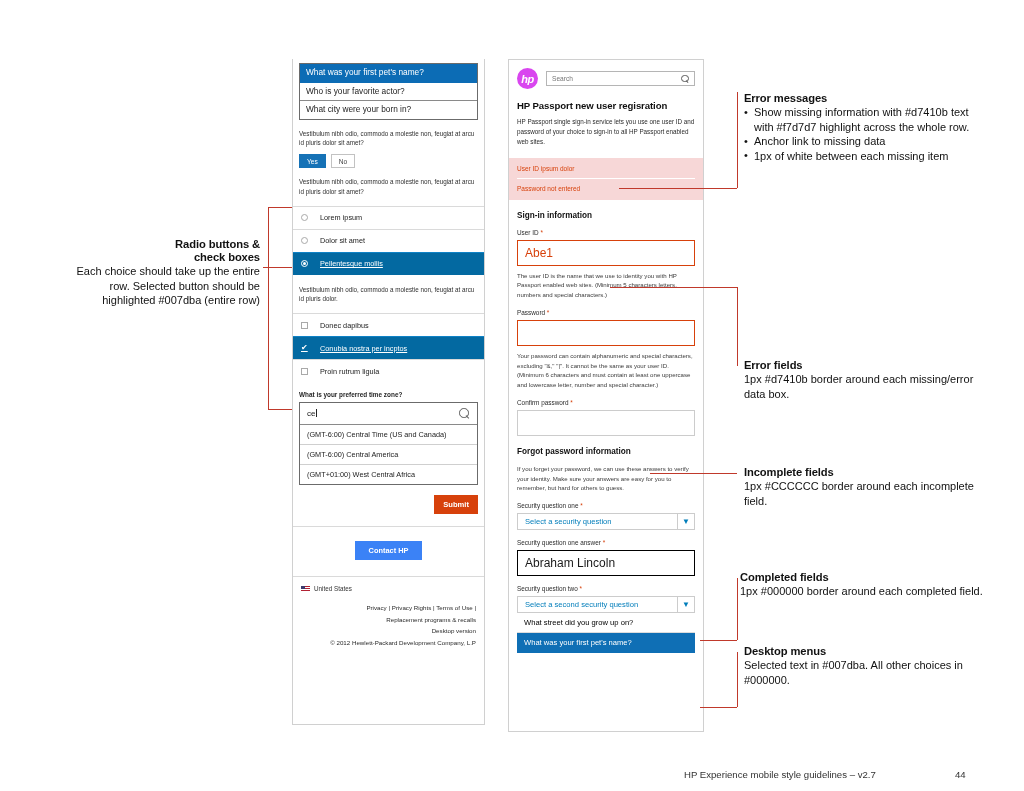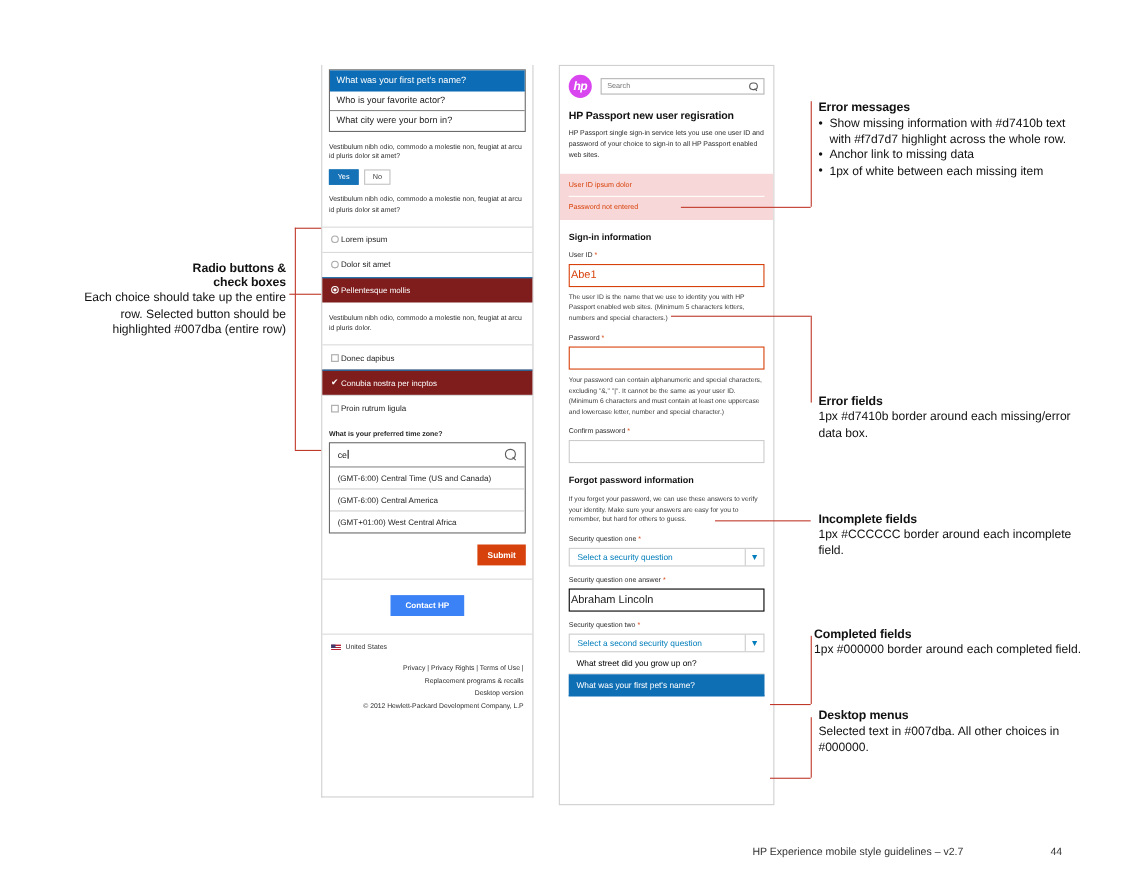--- a/index.html
+++ b/index.html
@@ -34,25 +34,25 @@
   .para { padding: 0 6px; margin-top: 9px; font-size: 6.3px; line-height: 1.55; color: #2f2f2f; }
 
   .ynrow { padding: 0 6px; margin-top: 6px; display: flex; gap: 5px; }
   .ynbtn {
     font-size: 6.6px; padding: 2.5px 7px; border: 1px solid #c2c2c2;
     background: #fff; color: #444;
   }
   .ynbtn.on { background: #1672b6; border-color: #1672b6; color: #fff; }
 
   .choice {
-    display: flex; align-items: center; gap: 2px;
+    display: flex; align-items: center; gap: 12px;
     padding: 6.5px 8px; font-size: 7.3px; color: #222;
     border-top: 1px solid #dadada;
   }
-  .choice.sel { background: #7f1d1d; color: #fff; border-top-color: #0f82c6; }
+  .choice.sel { background: #0369a1; color: #fff; border-top-color: #0f82c6; text-decoration: underline; }
   .radio-o {
     width: 7px; height: 7px; border-radius: 50%;
     border: 1px solid #a9a9a9; flex: 0 0 auto; background: #fff;
   }
   .choice.sel .radio-o { border: 1.6px solid #fff; background: transparent; position: relative; }
   .choice.sel .radio-o::after {
     content: ""; position: absolute; left: 1px; top: 1px;
     width: 3px; height: 3px; border-radius: 50%; background: #fff;
   }
   .cbox { width: 7px; height: 7px; border: 1px solid #a9a9a9; flex: 0 0 auto; background: #fff; }
@@ -123,21 +123,21 @@
   .r-title { padding: 4px 8px 0 8px; font-size: 9.6px; font-weight: bold; color: #111; letter-spacing: -0.1px; }
   .r-intro { padding: 6px 8px 10px 8px; font-size: 6.3px; line-height: 1.62; color: #2b2b2b; }
 
   .err-band { background: #f7d7d7; padding: 7px 8px 8px 8px; }
   .err-line { font-size: 6.5px; color: #d7410b; }
   .err-gap { height: 1px; background: #fff; margin: 6px 0; }
 
   .sec-head { padding: 11px 8px 0 8px; font-size: 8.2px; font-weight: bold; color: #111; }
   .f-label { padding: 9px 8px 0 8px; font-size: 6.4px; color: #2b2b2b; }
   .req { color: #d7410b; }
-  .f-box { margin: 4px 8px 0 8px; height: 21px; display: flex; align-items: center; padding: 0 1px; font-size: 10px; }
+  .f-box { margin: 4px 8px 0 8px; height: 26px; display: flex; align-items: center; padding: 0 7px; font-size: 12px; }
   .f-box.error { border: 1px solid #d7410b; }
   .f-box.error .val { color: #d7410b; }
   .f-box.incomplete { border: 1px solid #cccccc; }
   .f-box.completed { border: 1px solid #000000; color: #1a1a1a; }
   .f-help { padding: 5px 8px 0 8px; font-size: 6.1px; line-height: 1.6; color: #3a3a3a; }
 
   .dd {
     margin: 4px 8px 0 8px; height: 17px; border: 1px solid #cccccc;
     display: flex; align-items: center; justify-content: space-between; padding: 0 0 0 7px;
   }

